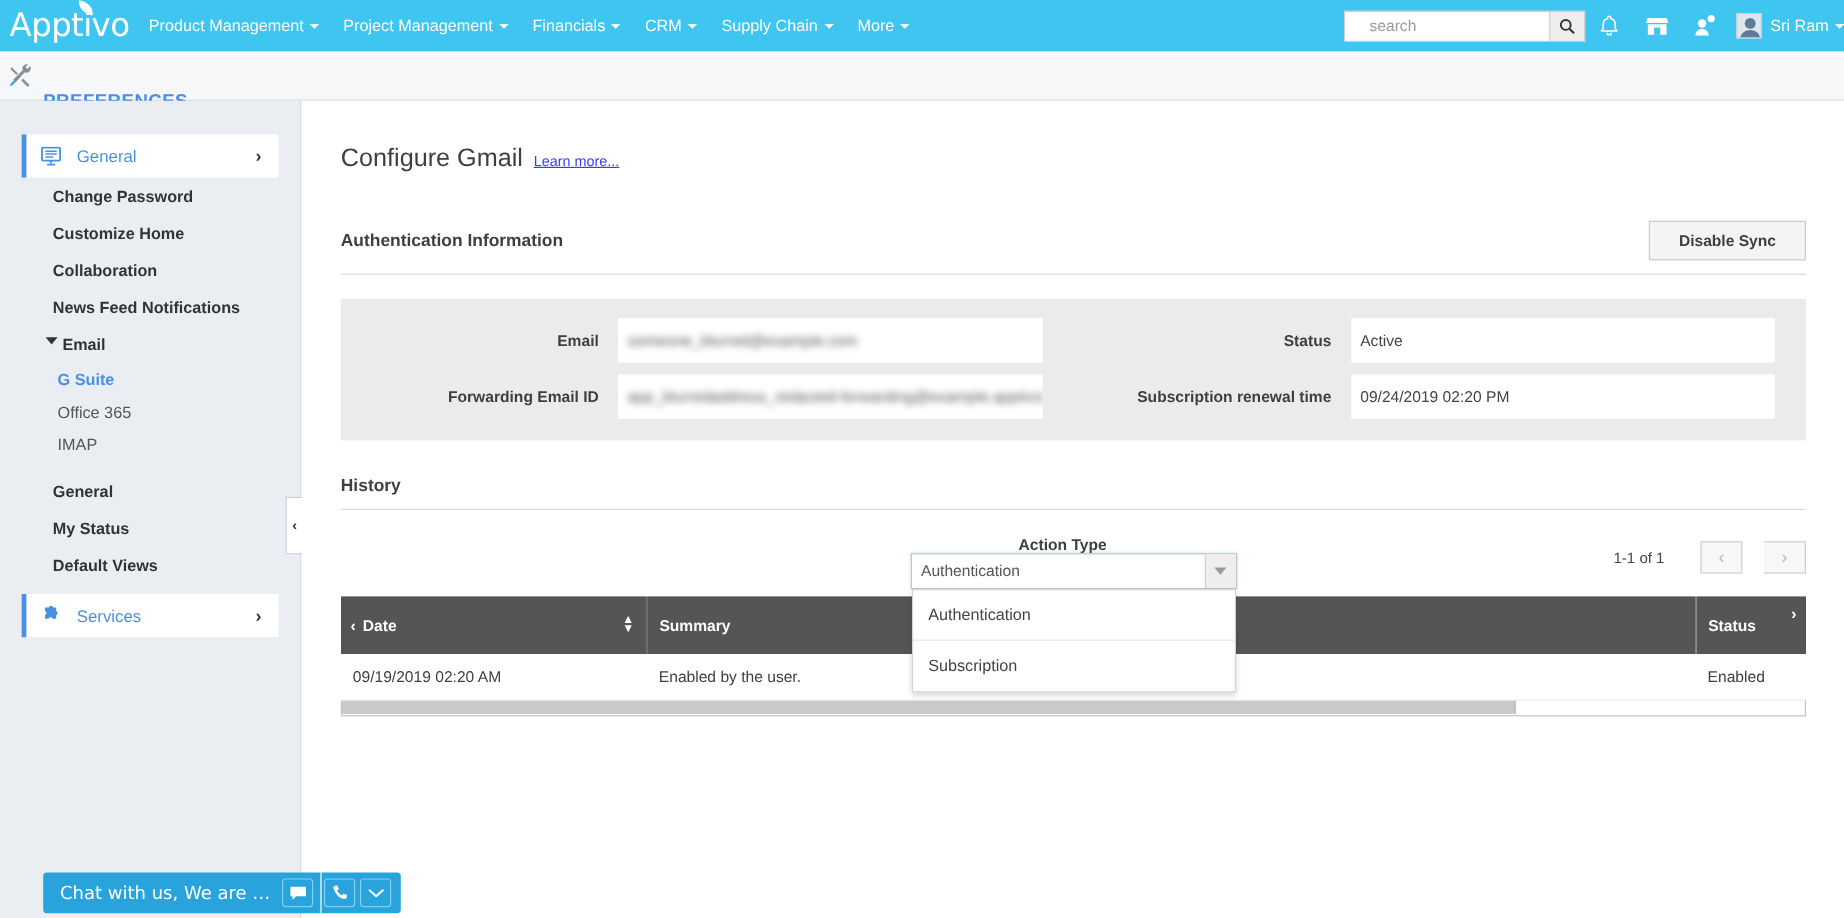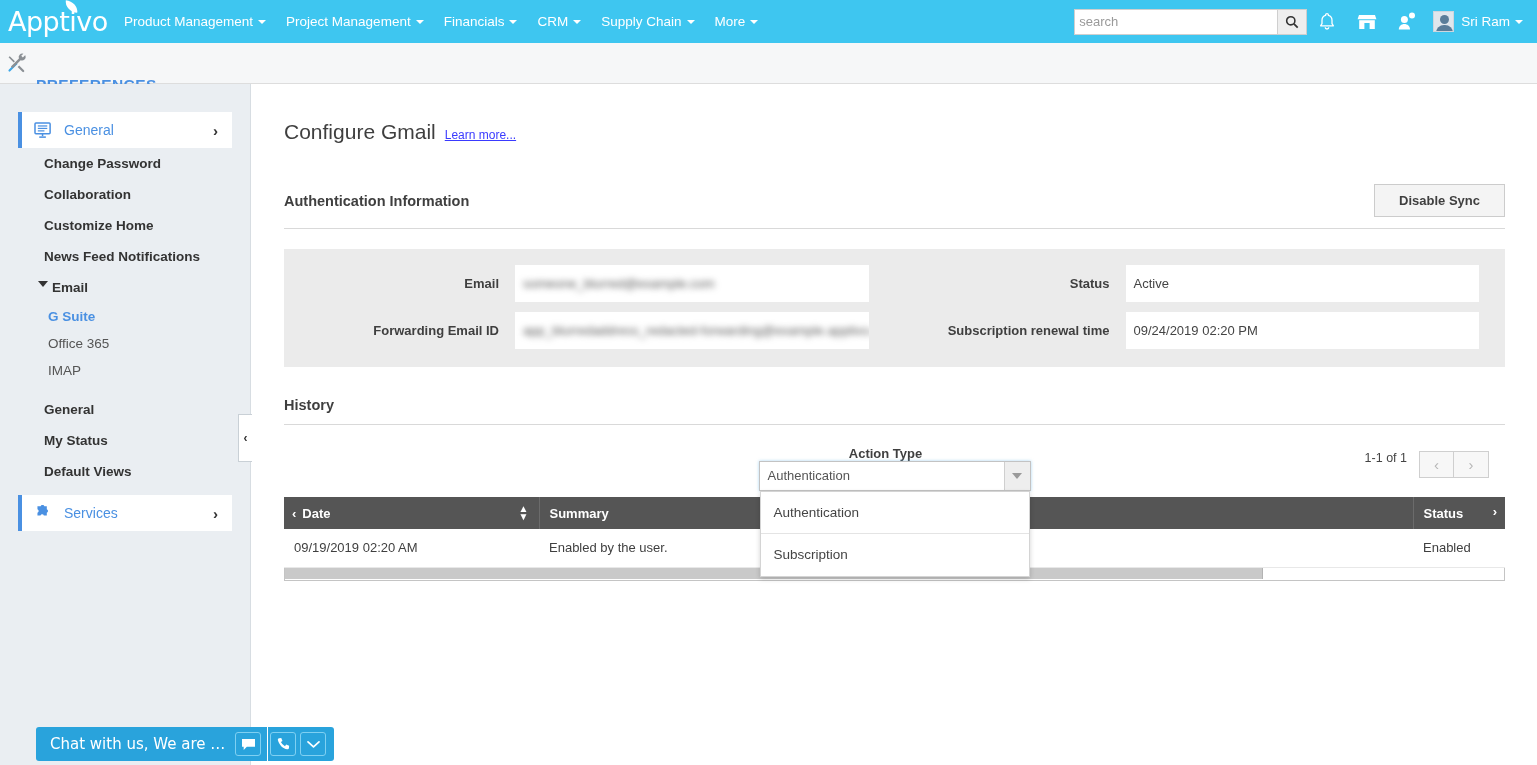--- a/index.html
+++ b/index.html
@@ -47,41 +47,41 @@
     border-right: 4px solid transparent;
     border-top: 4px solid #ffffff;
     margin-left: 5px; vertical-align: middle;
   }
   .topbar-right {
     position: absolute; right: 0; top: 0;
     height: 43px; display: flex; align-items: center;
   }
   .searchbox { display: flex; align-items: center; height: 26px; }
   .searchbox input {
-    width: 203px; height: 26px;
+    width: 171px; height: 26px;
     border: 1px solid #cfcfcf; border-right: none;
     background: #fff; font-size: 13px;
-    padding: 0 4px; outline: none; color: #555;
+    padding: 0 20px; outline: none; color: #555;
     font-family: "Liberation Sans", sans-serif;
   }
   .searchbox input::placeholder { color: #9a9a9a; }
   .search-btn {
     width: 30px; height: 26px;
     background: #eeeeee; border: 1px solid #cfcfcf;
     display: flex; align-items: center; justify-content: center;
     cursor: pointer;
   }
   .ico-btn {
     width: 40px; height: 43px;
     display: flex; align-items: center; justify-content: center;
     cursor: pointer;
   }
   .user-block {
     display: flex; align-items: center;
-    padding: 0 14px 0 6px; height: 42px; cursor: pointer;
+    padding: 0 0 0 6px; height: 42px; cursor: pointer;
   }
   .avatar-img {
     width: 21px; height: 21px; background: #dfe6ec;
     border: 1px solid #cdd6de; margin-right: 7px;
     position: relative; overflow: hidden; flex: none;
   }
   .avatar-img::before {
     content:''; position:absolute; left:6px; top:3px;
     width:9px; height:9px; border-radius:50%; background:#5a7d99;
   }
@@ -268,39 +268,39 @@
     z-index: 40;
   }
   .select-opt {
     height: 42px; display: flex; align-items: center;
     padding-left: 13px; font-size: 13.5px; color: #444;
     border-bottom: 1px solid #e4e4e4; cursor: pointer;
   }
   .select-opt:last-child { border-bottom: none; }
 
   .pager {
-    position: absolute; right: 16px; top: 6px;
-    display: flex; 
+    position: absolute; right: 0; top: 6px;
+    display: flex; align-items: center; gap: 18px;
   }
   .pager-text { font-size: 12.5px; color: #444; margin-right: 12px; }
   .pg-btn {
     width: 35px; height: 27px;
     border: 1px solid #cfcfcf; background: #f7f7f7;
     display: flex; align-items: center; justify-content: center;
     cursor: pointer; color: #b6b6b6; font-size: 15px;
   }
   .pg-btn + .pg-btn { border-left: none; }
 
   
   .tbl-wrap { margin-top: 6px; position: relative; }
   table.hist { width: 100%; border-collapse: collapse; table-layout: fixed; }
   table.hist thead th {
     background: #555555; color: #ffffff;
     font-size: 13px; font-weight: bold;
-    height: 32px; text-align: left;
+    height: 48px; text-align: left;
     padding: 0 10px;
     border-right: 1px solid #6b6b6b;
     white-space: nowrap; position: relative;
   }
   table.hist thead th:last-child { border-right: none; }
   .th-first { padding-left: 8px !important; }
   .th-chev-l { margin-right: 6px; font-weight: bold; }
   .sort-ic {
     position: absolute; right: 10px; top: 50%;
     transform: translateY(-50%);
@@ -439,22 +439,22 @@
         <line x1="4" y1="9.4" x2="11" y2="9.4" stroke="#4a90e2" stroke-width="1.3"></line>
         <line x1="9" y1="12.5" x2="9" y2="15" stroke="#4a90e2" stroke-width="1.6"></line>
         <line x1="5.5" y1="16" x2="12.5" y2="16" stroke="#4a90e2" stroke-width="1.6"></line>
       </svg>
     </span>
     <span class="lbl">General</span>
     <span class="chev">›</span>
   </div>
 
   <div class="side-link">Change Password</div>
+  <div class="side-link">Customize Home</div>
   <div class="side-link">Collaboration</div>
-  <div class="side-link">Customize Home</div>
   <div class="side-link">News Feed Notifications</div>
 
   <div class="side-group">
     <i class="gcar"></i>
     <span class="gtxt">Email</span>
   </div>
 
   <div class="side-sub active">G Suite</div>
   <div class="side-sub">Office 365</div>
   <div class="side-sub">IMAP</div>

